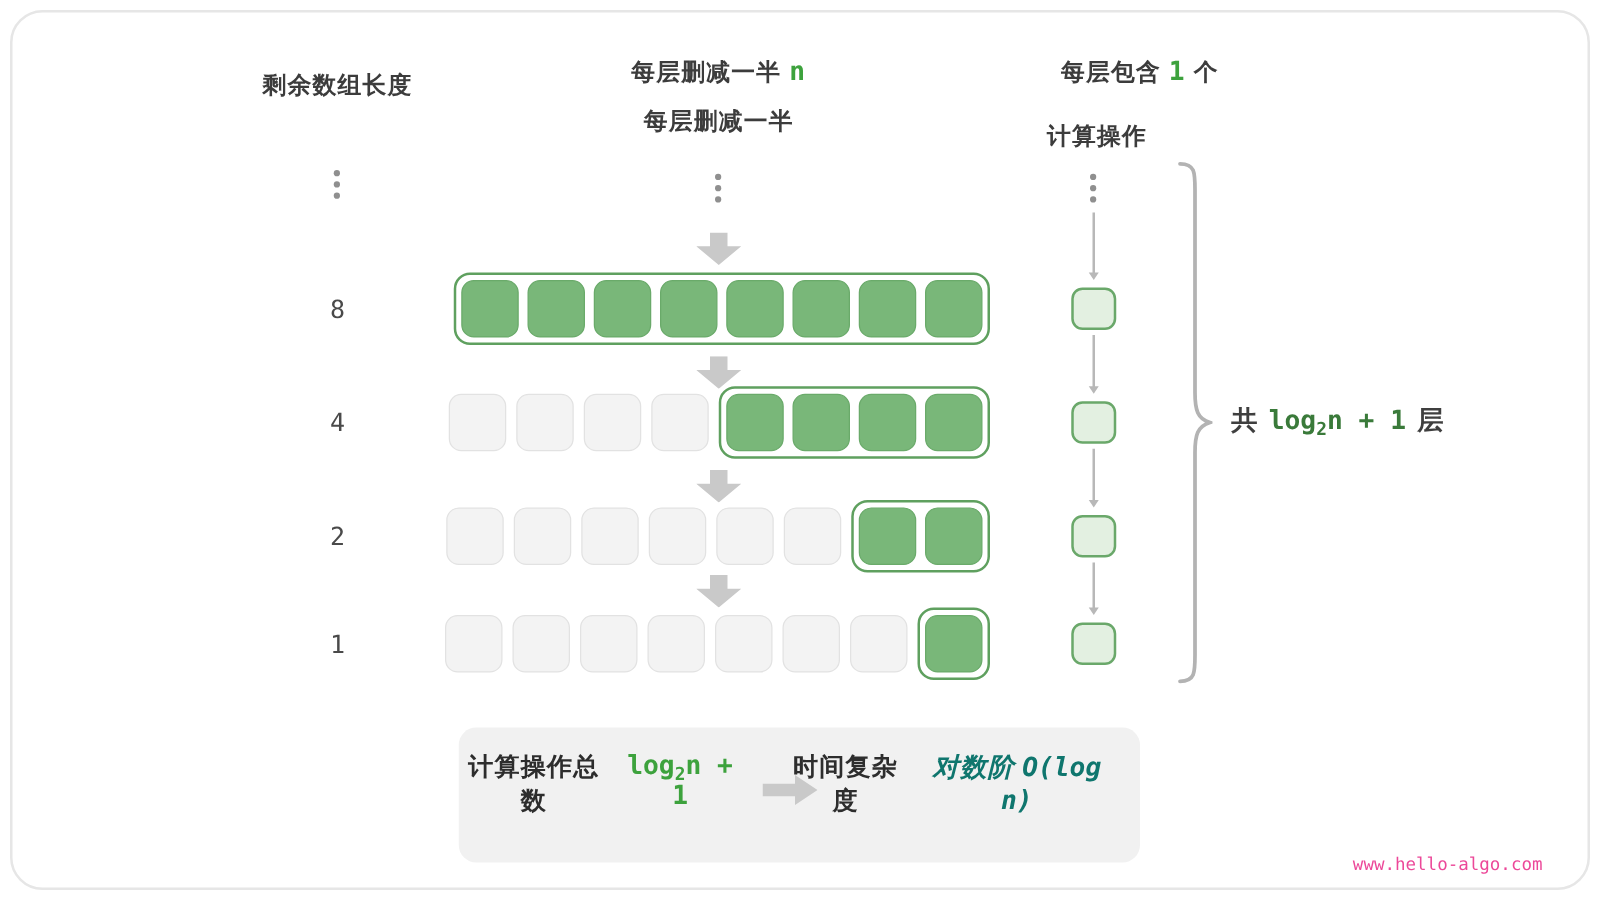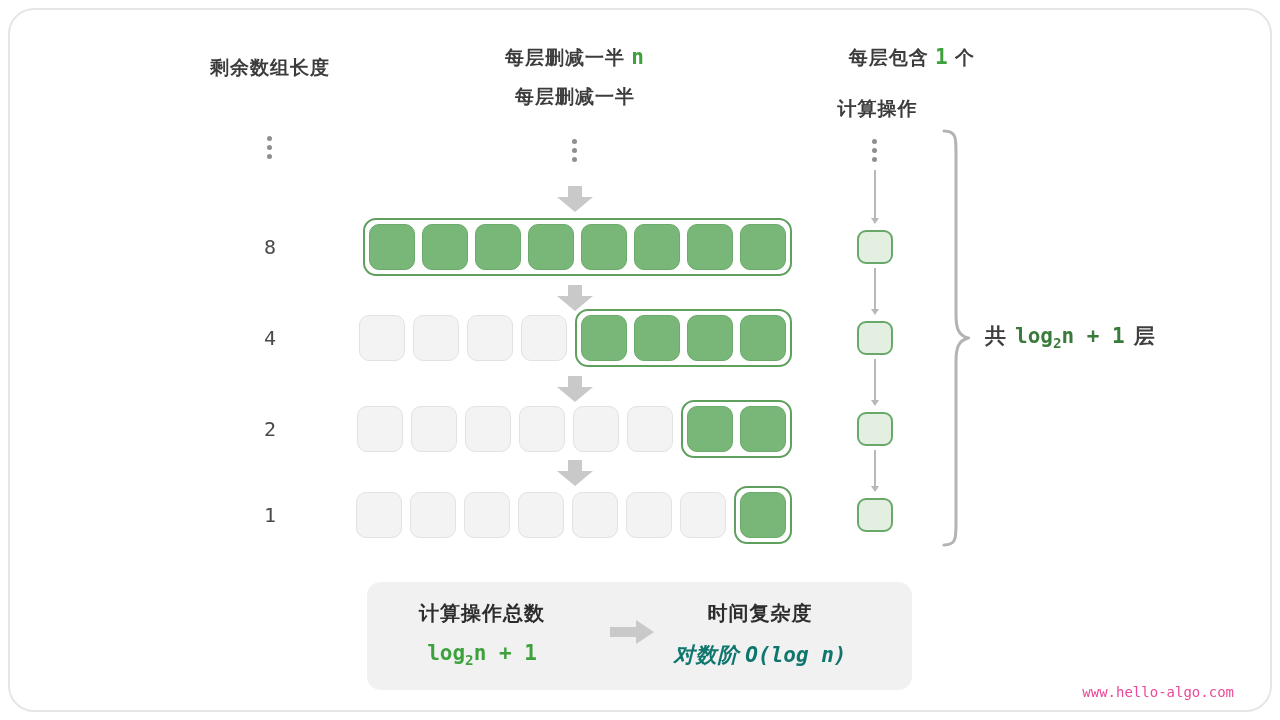--- a/index.html
+++ b/index.html
@@ -42,21 +42,21 @@
                   border:4px solid transparent; border-top:6px solid #b8b8b8; }
 
   
   .brace-label { position:absolute; left:985px; top:322px; width:240px; display:flex; align-items:baseline; gap:9px;
                  font-size:21px; font-weight:600; color:#3f3f3f; }
   .brace-label .code { font-size:21px; }
 
   
   .summary { position:absolute; left:367px; top:582px; width:545px; height:108px;
              background:#f1f1f1; border-radius:14px; }
-  .sum-col { position:absolute; top:18px; display:flex; flex-direction:column; gap:14px; text-align:center; }
+  .sum-col { position:absolute; top:18px; display:flex; flex-direction:row; gap:14px; text-align:center; }
   .sum-title { font-size:20px; font-weight:bold; color:#2d2d2d; letter-spacing:1px; }
   .sum-value { font-size:21px; }
   .sum-col.left  { left:5px;  width:220px; }
   .sum-col.right { left:263px; width:260px; }
   .sum-value .cn { font-weight:bold; letter-spacing:1px; }
 
   .watermark { position:absolute; right:46px; top:684px; font-family:"DejaVu Sans Mono", monospace;
                font-size:14px; color:#ec4899; }
 </style>
 </head>

